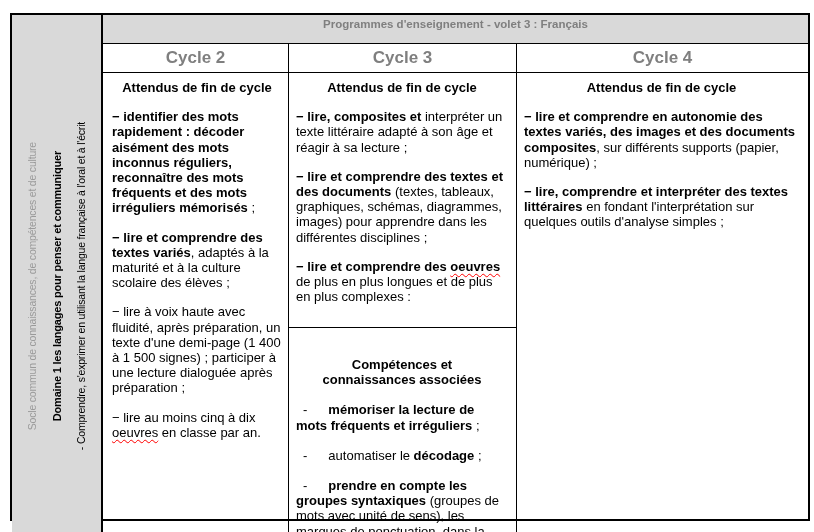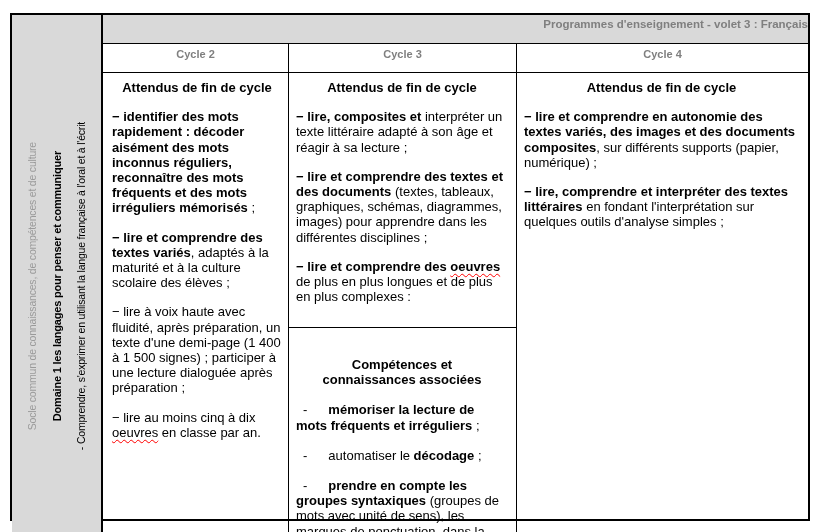--- a/index.html
+++ b/index.html
@@ -30,25 +30,25 @@
   .v-socle     { color:#9a9a9a; font-size:10.5px; }
   .v-domaine   { color:#000; font-weight:bold; font-size:11px; }
   .v-comprendre{ color:#000; font-size:10.5px; }
   .v-domaine .dom-label { margin-left:8px; } 
 
   
   .hdr-prog {
     grid-row:1; grid-column:2/5;
     background:#d9d9d9; border-bottom:1px solid #000;
     color:#7f7f7f; font-weight:bold; font-size:11.5px;
-    text-align:right; padding-top:3px; box-sizing:border-box;
+    text-align:center; padding-top:3px; box-sizing:border-box;
   }
   .hdr-cycle {
     grid-row:2; background:#fff; border-bottom:1px solid #000;
-    color:#7f7f7f; font-weight:bold; font-size:11px;
+    color:#7f7f7f; font-weight:bold; font-size:17px;
     text-align:center; padding-top:4px; box-sizing:border-box;
   }
   .hdr-c2 { grid-column:2; border-right:1px solid #000; }
   .hdr-c3 { grid-column:3; border-right:1px solid #000; }
   .hdr-c4 { grid-column:4; }
 
   
   .content { grid-row:3; font-size:13px; line-height:1.17; box-sizing:border-box; }
   .c2 { grid-column:2; border-right:1px solid #000; padding:4px 6px 4px 9px; }
   .c3 { grid-column:3; border-right:1px solid #000; display:flex; flex-direction:column; padding:0; }

